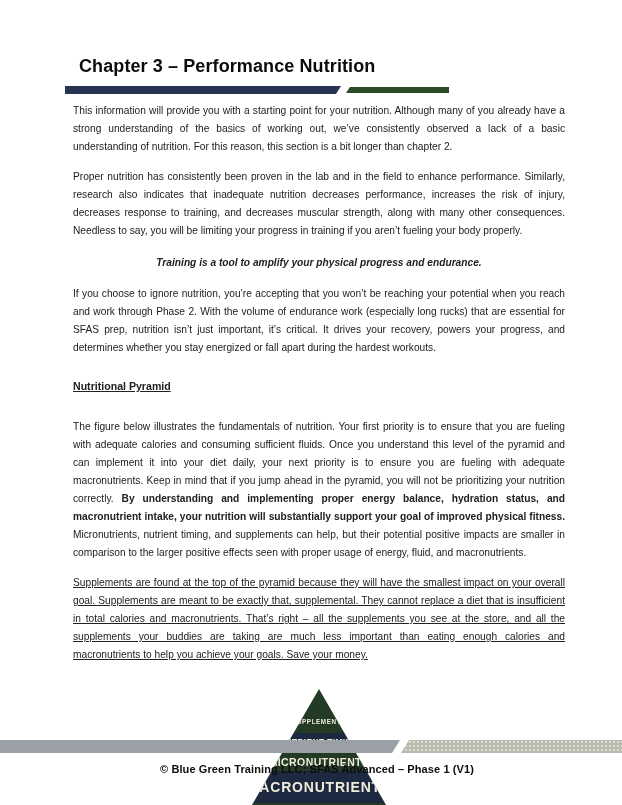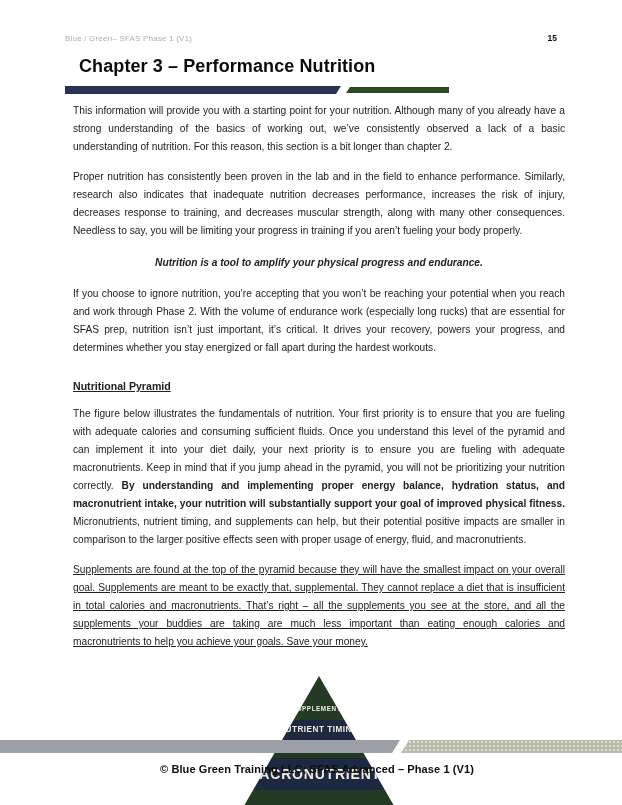--- a/index.html
+++ b/index.html
@@ -37,21 +37,21 @@
     position:absolute;top:102px;left:73px;width:492px;
     font-size:10.2px;line-height:18px;text-align:justify;
   }
   .body p{margin:0 0 12px 0;}
   .quote{
     text-align:center;font-weight:bold;font-style:italic;
     margin:14px 0 13px 0 !important;
   }
   .sec-head{
     font-weight:bold;font-size:10.6px;text-decoration:underline;
-    margin:20px 0 10px 0;text-align:left;
+    margin:20px 0 23px 0;text-align:left;
   }
   .p-last{margin-bottom:0 !important;text-decoration:underline;}
   
   .pyr-wrap{margin:25px auto 0 auto;width:178px;}
   .pyramid{
     width:178px;height:154px;
     clip-path:polygon(50% 0,100% 100%,0 100%);
     display:flex;flex-direction:column;
   }
   .band{
@@ -80,33 +80,29 @@
     position:absolute;top:763px;left:12px;right:0;
     text-align:center;font-size:11px;font-weight:bold;color:#0d0d0d;
     letter-spacing:.1px;
   }
 </style>
 </head>
 <body>
 
 <div class="page">
 
-  <div class="hdr">
-    <span class="hdr-left">Blue / Green– SFAS Phase 1 (V1)</span>
-    <span class="hdr-right">15</span>
-  </div>
 
   <div class="title">Chapter 3 – Performance Nutrition</div>
   <div class="bar-navy" style="background-color: rgb(40, 51, 84);"></div>
   <div class="bar-green" style="background-color: rgb(45, 74, 38);"></div>
 
   <div class="body">
     <p>This information will provide you with a starting point for your nutrition. Although many of you already have a strong understanding of the basics of working out, we’ve consistently observed a lack of a basic understanding of nutrition.  For this reason, this section is a bit longer than chapter 2.</p>
     <p>Proper nutrition has consistently been proven in the lab and in the field to enhance performance. Similarly, research also indicates that inadequate nutrition decreases performance, increases the risk of injury, decreases response to training, and decreases muscular strength, along with many other consequences. Needless to say, you will be limiting your progress in training if you aren’t fueling your body properly.</p>
-    <p class="quote">Nutrition is a tool to amplify your physical progress and endurance.</p>
+    <p class="quote">Training is a tool to amplify your physical progress and endurance.</p>
     <p>If you choose to ignore nutrition, you’re accepting that you won’t be reaching your potential when you reach and work through Phase 2. With the volume of endurance work (especially long rucks) that are essential for SFAS prep, nutrition isn’t just important, it’s critical. It drives your recovery, powers your progress, and determines whether you stay energized or fall apart during the hardest workouts.</p>
     <div class="sec-head">Nutritional Pyramid</div>
     <p><span>The figure below illustrates the fundamentals of nutrition. Your first priority is to ensure that you are fueling with adequate calories and consuming sufficient fluids. Once you understand this level of the pyramid and can implement it into your diet daily, your next priority is to ensure you are fueling with adequate macronutrients. Keep in mind that if you jump ahead in the pyramid, you will not be prioritizing your nutrition correctly. </span><b>By understanding and implementing proper energy balance, hydration status, and macronutrient intake, your nutrition will substantially support your goal of improved physical fitness.</b><span> Micronutrients, nutrient timing, and supplements can help, but their potential positive impacts are smaller in comparison to the larger positive effects seen with proper usage of energy, fluid, and macronutrients.</span></p>
     <p class="p-last">Supplements are found at the top of the pyramid because they will have the smallest impact on your overall goal. Supplements are meant to be exactly that, supplemental. They cannot replace a diet that is insufficient in total calories and macronutrients. That’s right – all the supplements you see at the store, and all the supplements your buddies are taking are much less important than eating enough calories and macronutrients to help you achieve your goals. Save your money.</p>
 
     <div class="pyr-wrap">
       <div class="pyramid">
         <div class="band band-1" style="background-color: rgb(35, 58, 37);">
           <span>SUPPLEMENTS</span>
         </div>

